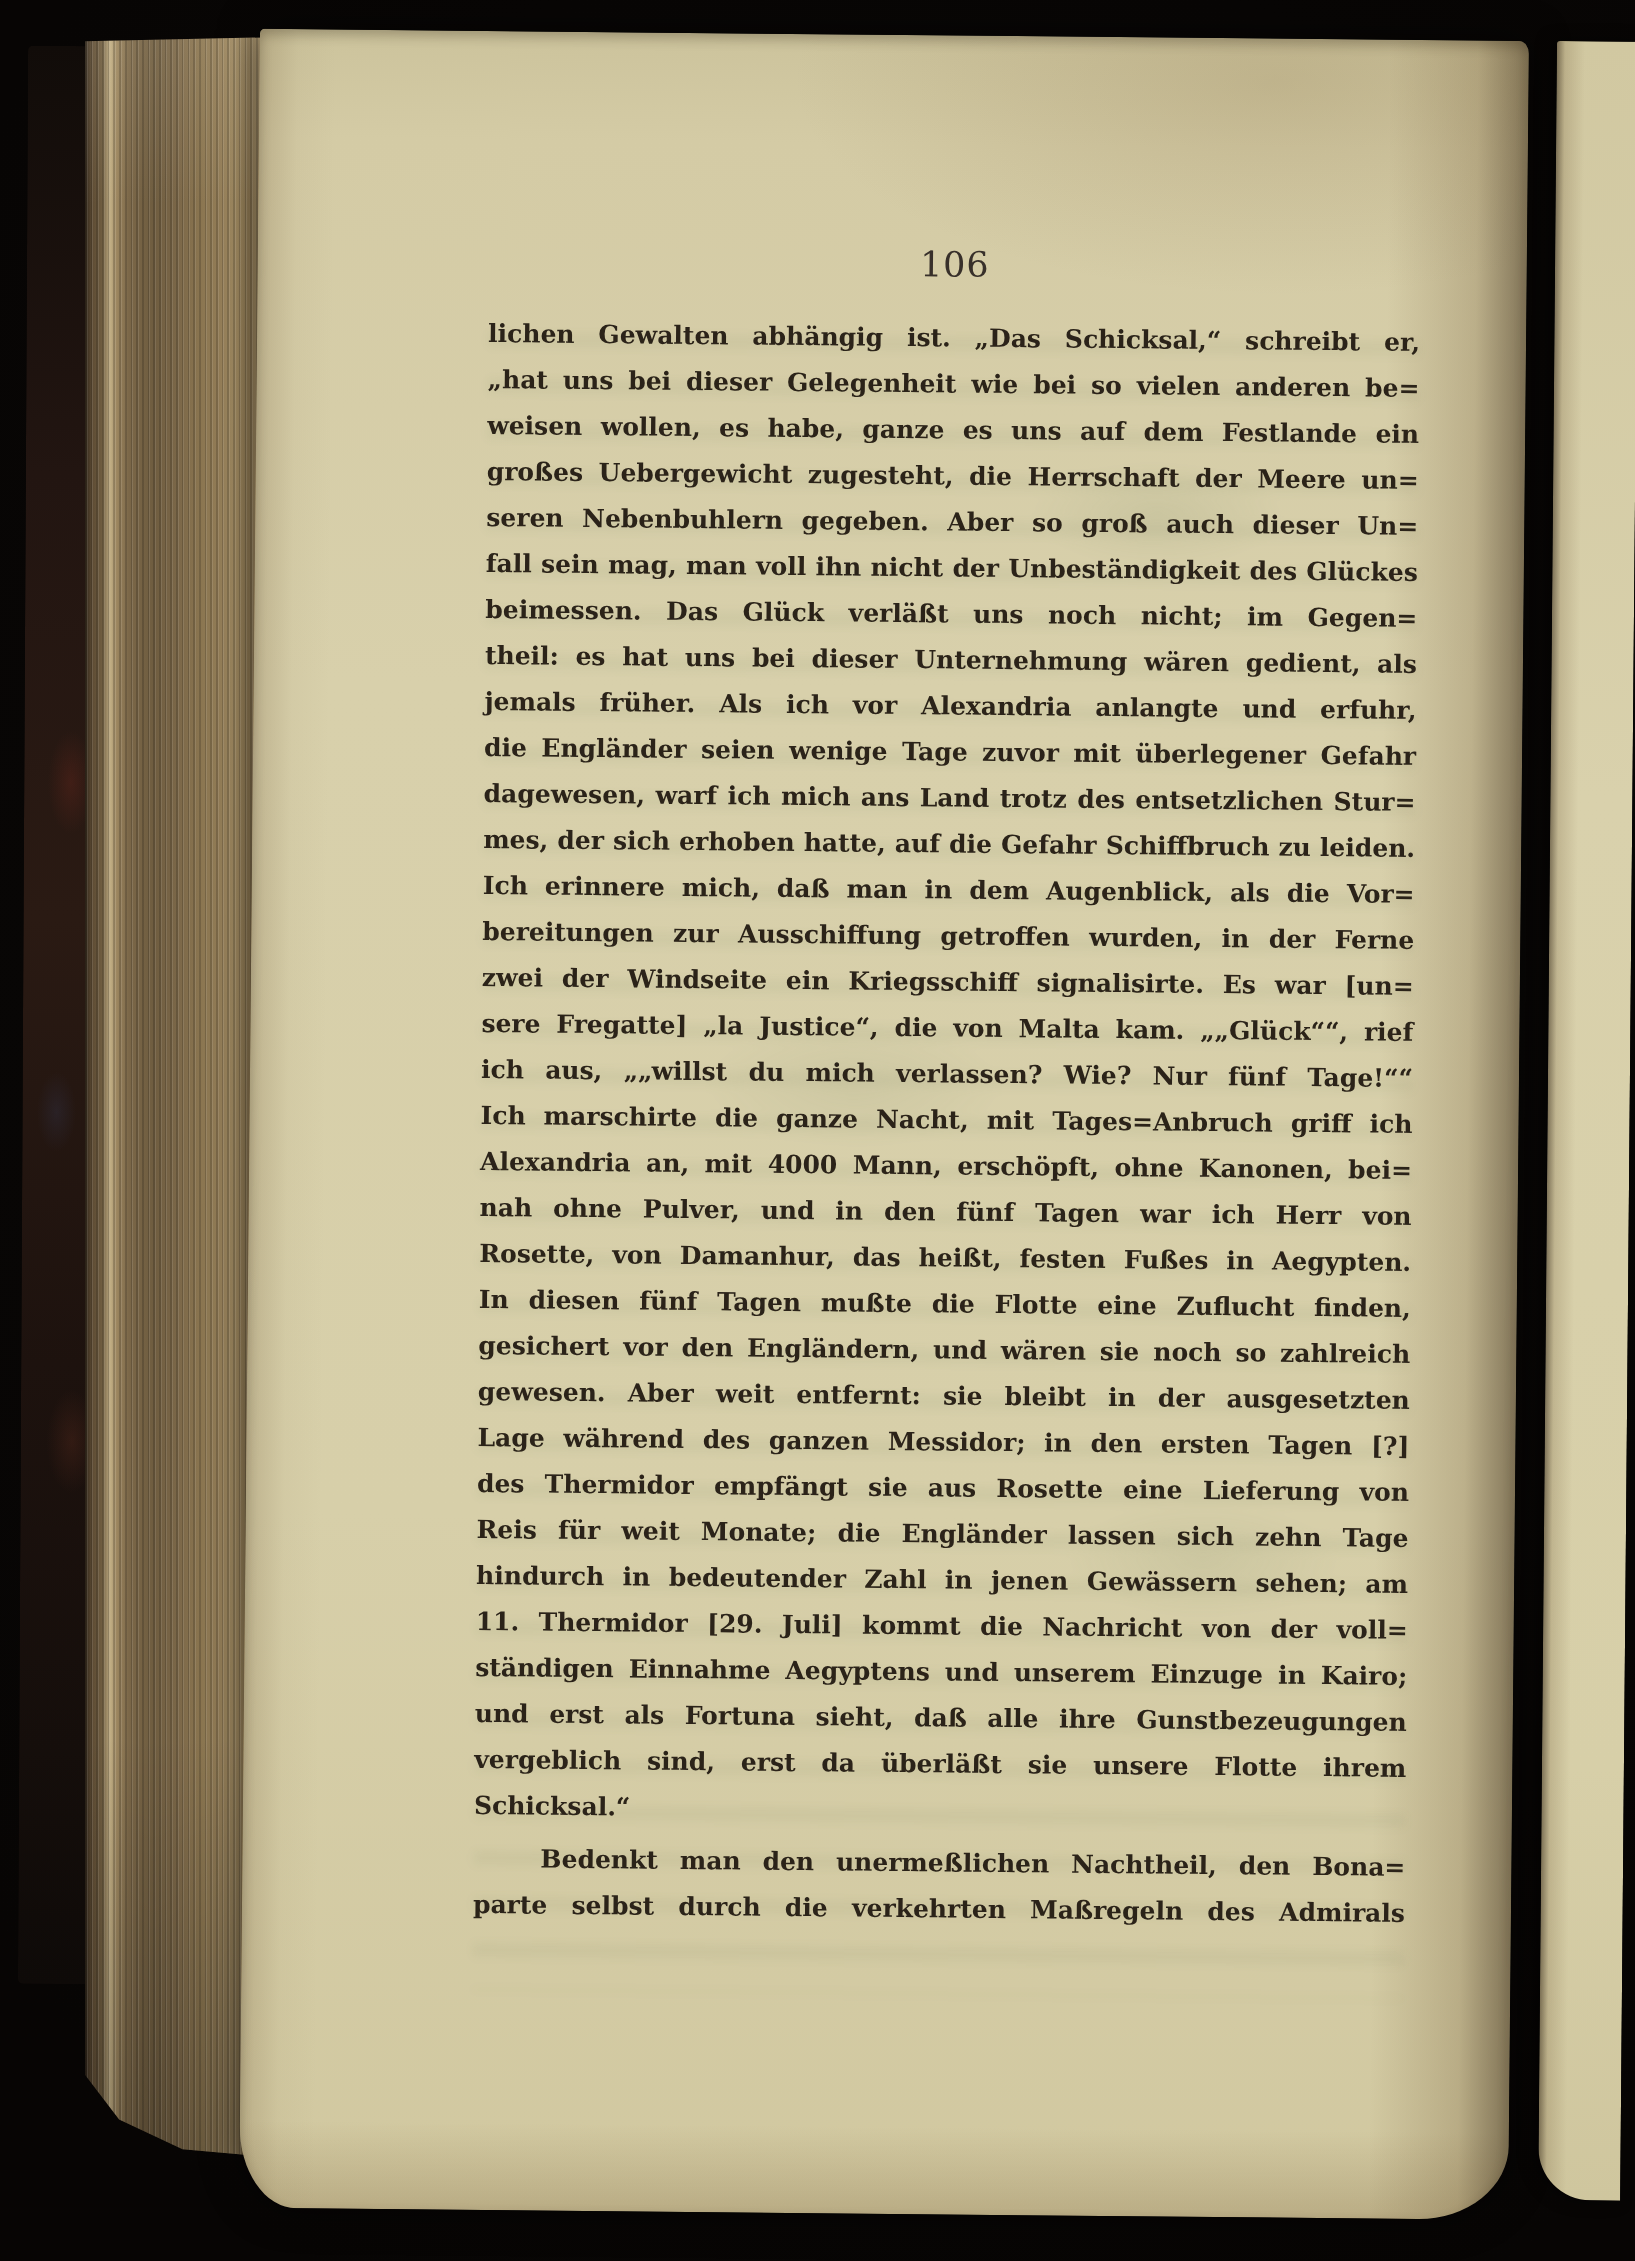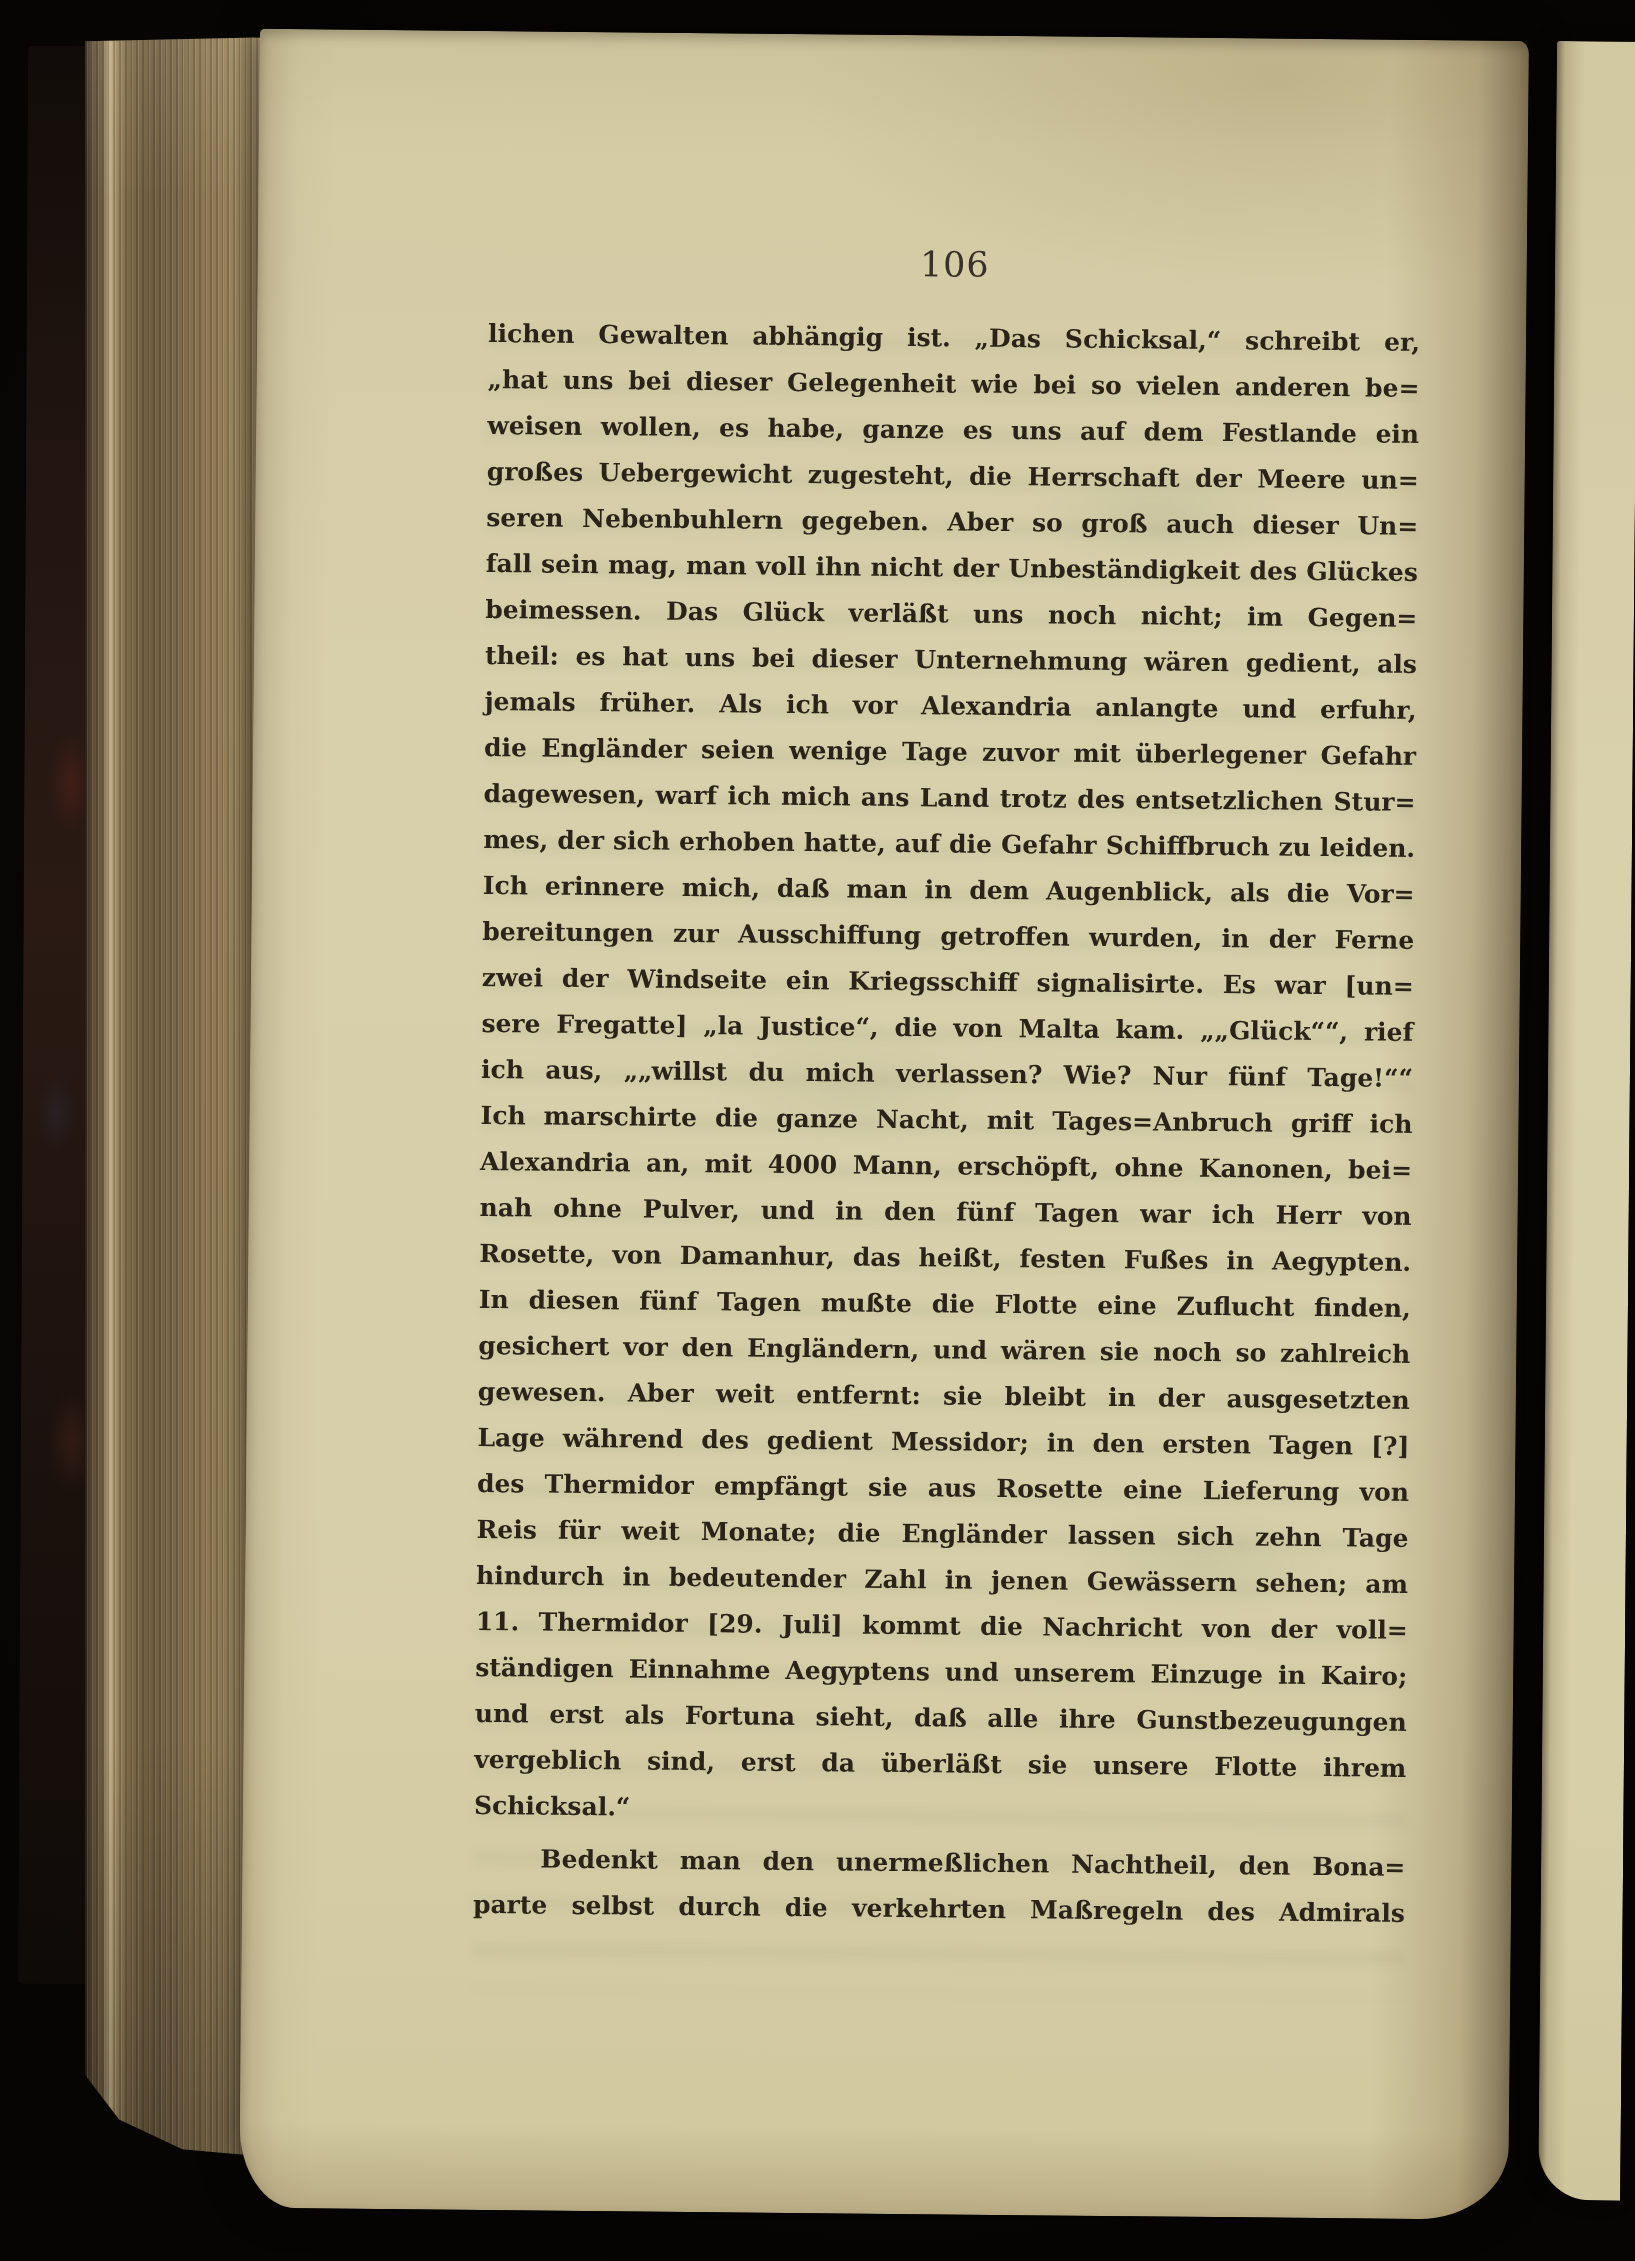--- a/index.html
+++ b/index.html
@@ -386,21 +386,21 @@
         <span>sie</span>
         <span>bleibt</span>
         <span>in</span>
         <span>der</span>
         <span>ausgesetzten</span>
       </div>
       <div class="line">
         <span>Lage</span>
         <span>während</span>
         <span>des</span>
-        <span>gedient</span>
+        <span>ganzen</span>
         <span>Messidor;</span>
         <span>in</span>
         <span>den</span>
         <span>ersten</span>
         <span>Tagen</span>
         <span>[?]</span>
       </div>
       <div class="line">
         <span>des</span>
         <span>Thermidor</span>

